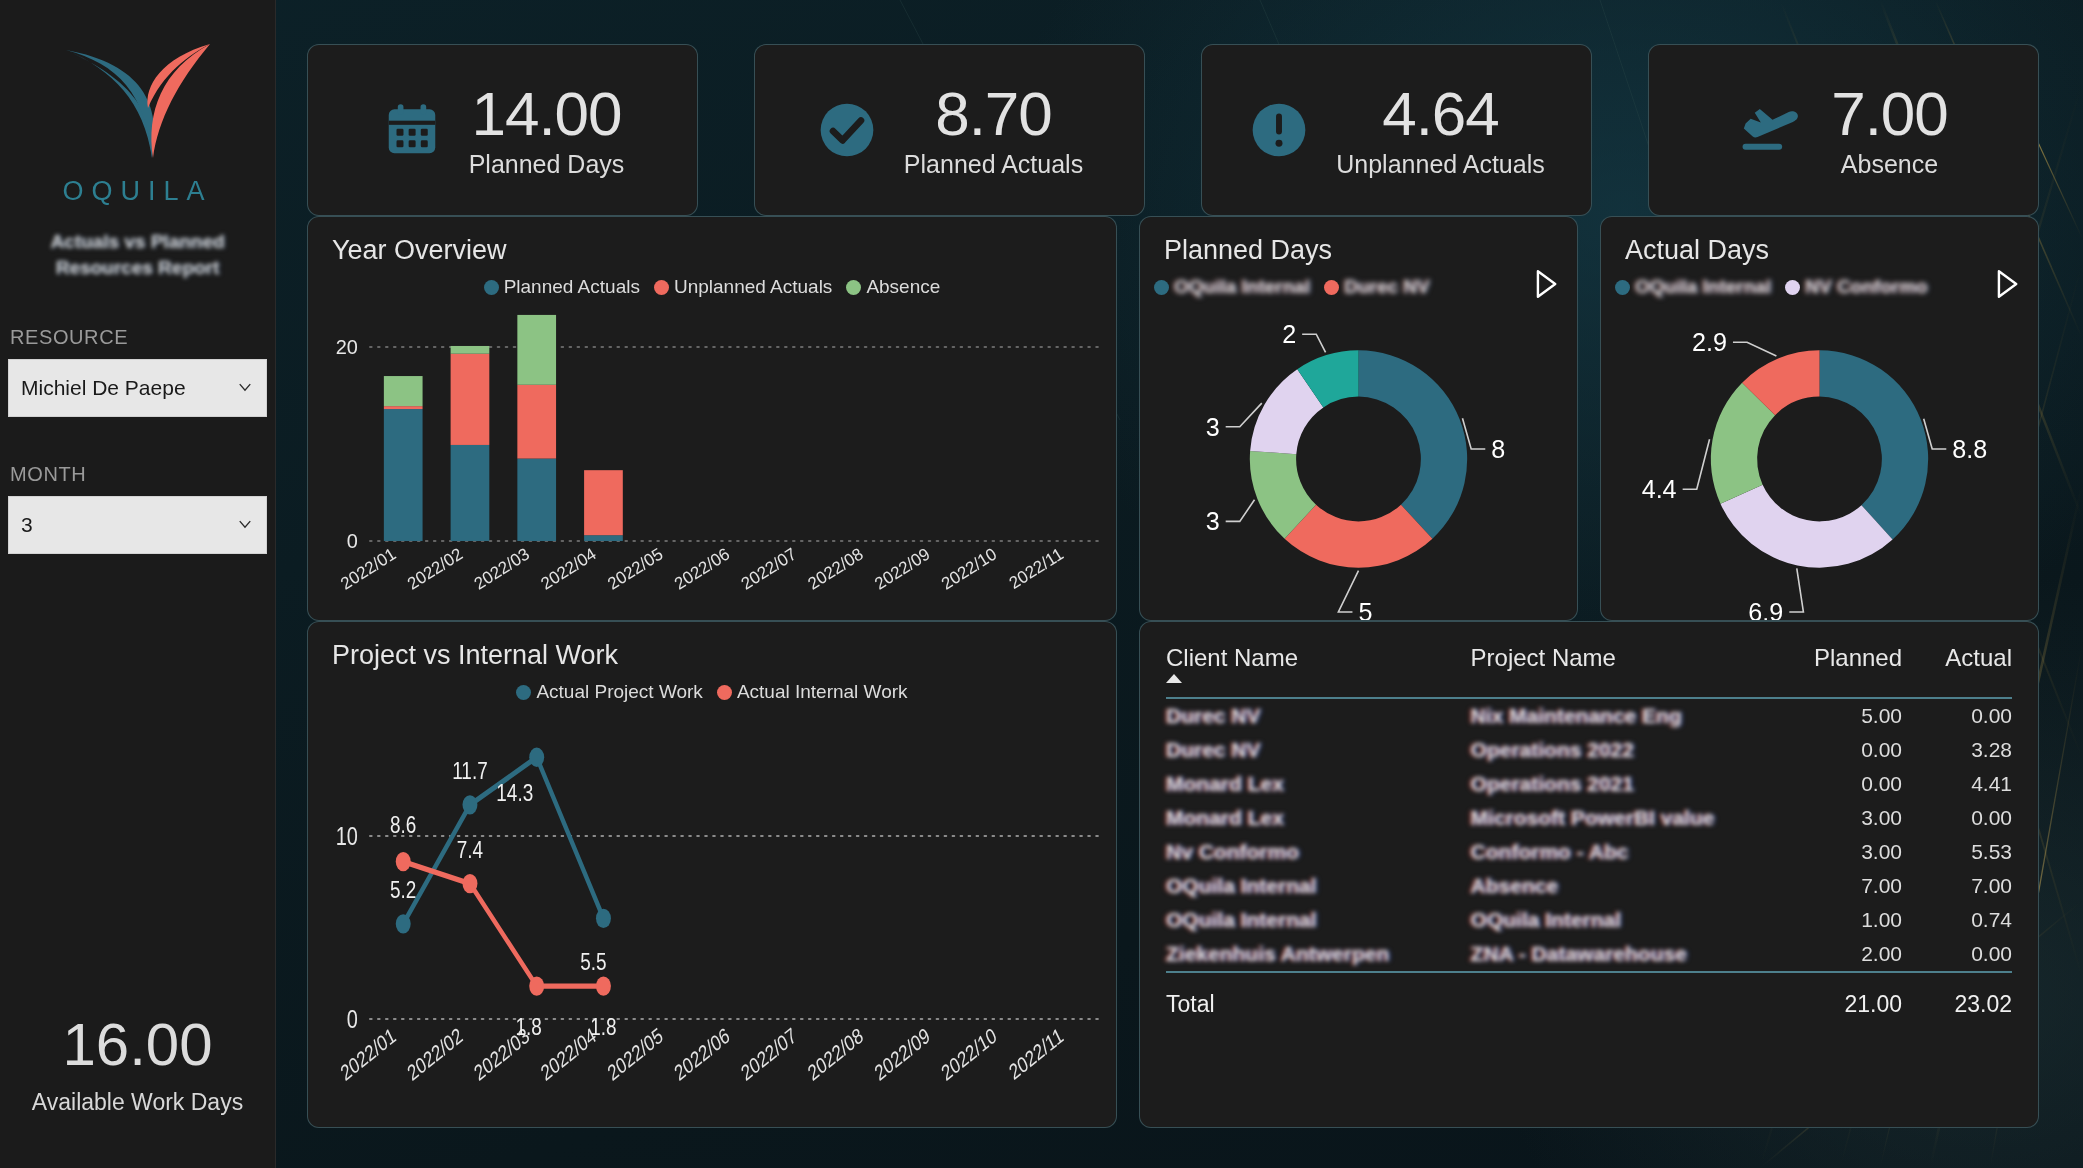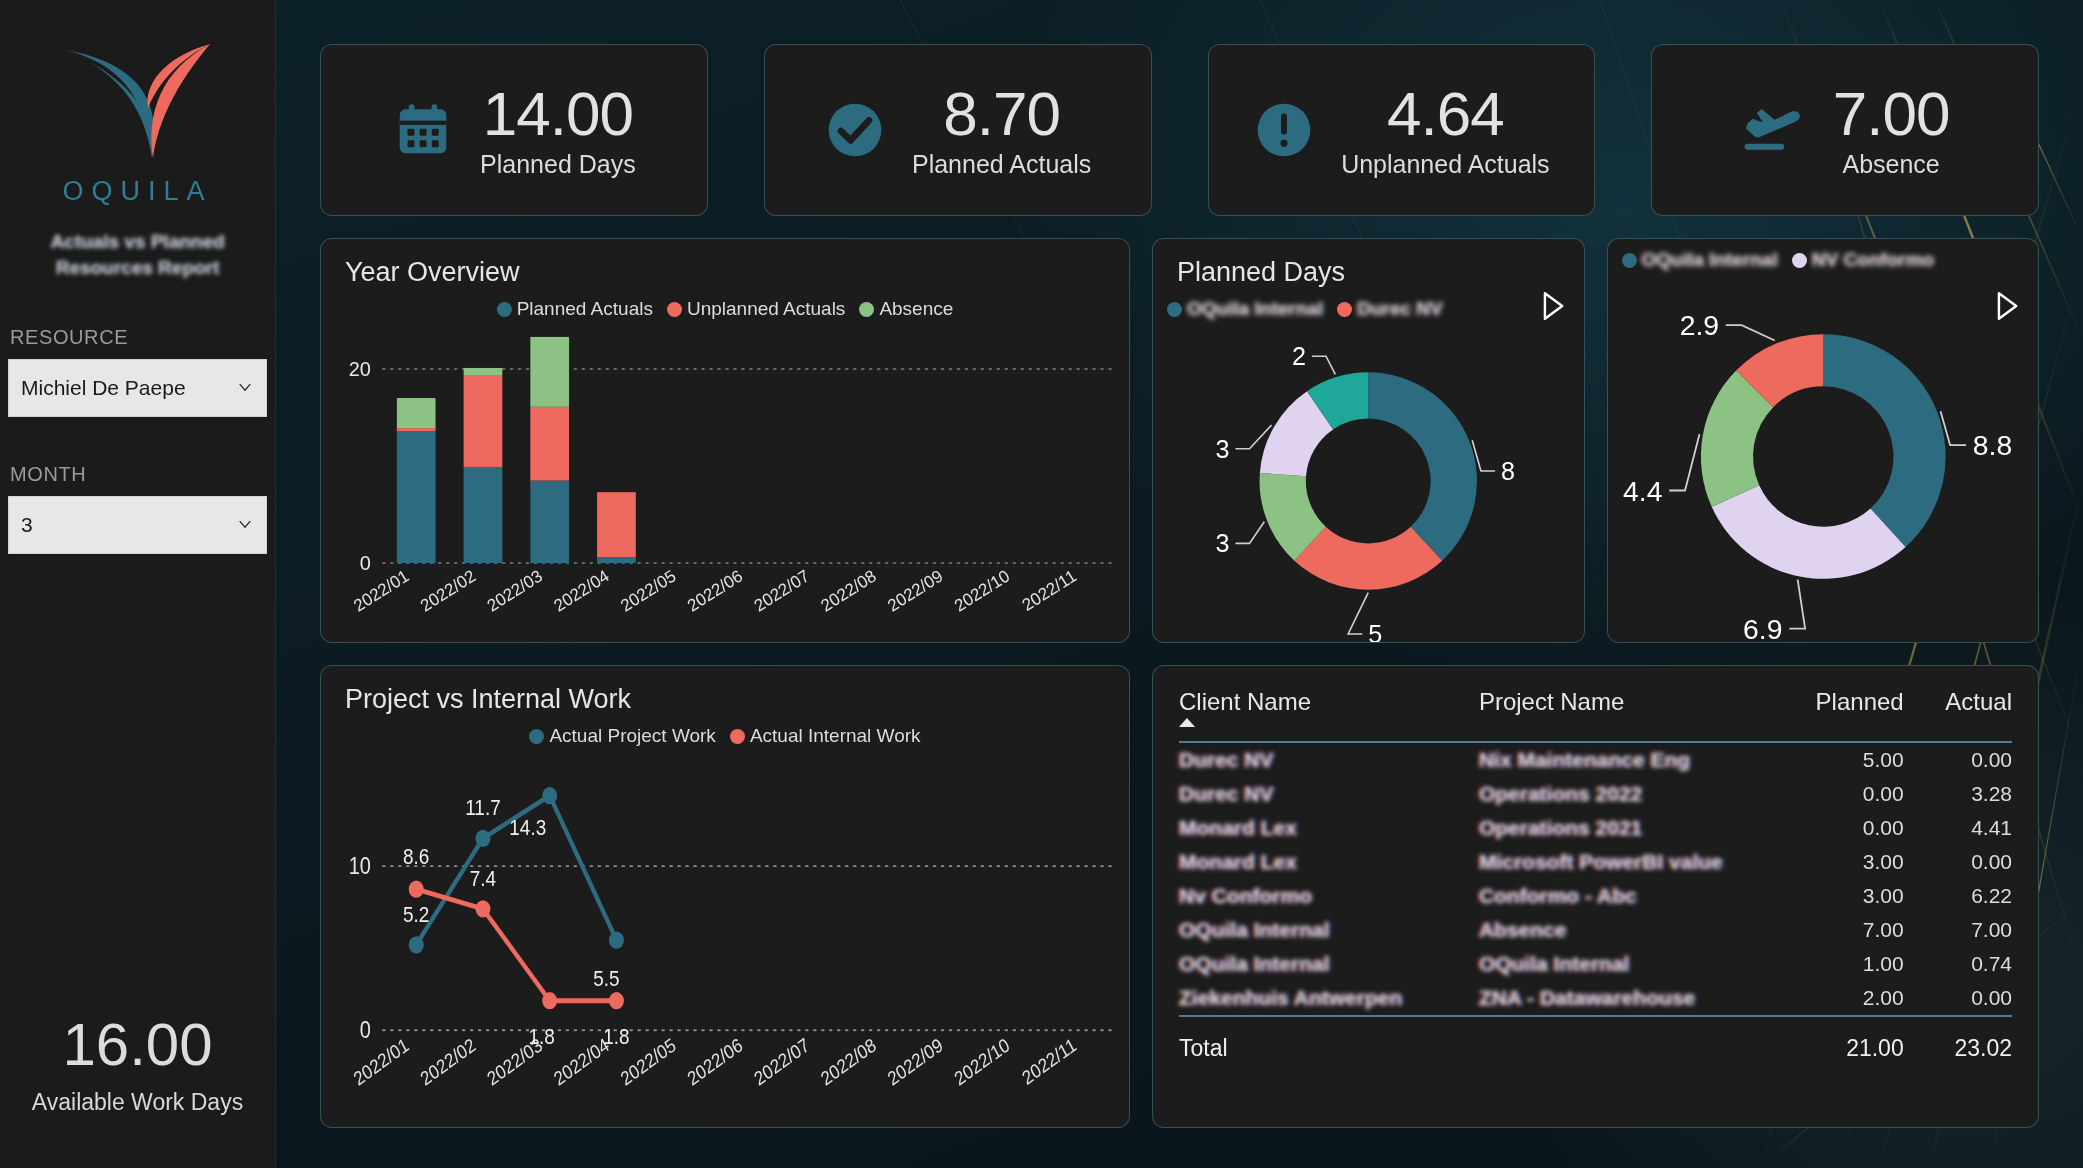--- a/index.html
+++ b/index.html
@@ -81,23 +81,22 @@
     font-size: 60px; color: #dcdcdc; font-weight: 400; line-height: 1;
   }
   .avail-label {
     font-size: 23px; color: #d8d8d8; margin-top: 14px; font-weight: 400;
   }
 
   
   #main {
     position: relative; z-index: 5;
     flex: 1 1 auto;
-    padding: 44px 44px 40px 44px;
+    padding: 44px 44px 40px 31px;
     display: flex; flex-direction: column;
-    gap: 22px;
   }
   .card {
     background: #1c1c1c;
     border: 1px solid rgba(94,150,165,0.42);
     border-radius: 12px;
   }
 
   
   .kpi-row { display: flex; gap: 56px; height: 172px; flex: 0 0 172px; }
   .kpi {
@@ -424,20 +423,21 @@
                 <text x="52" y="137" class="donut-lbl" text-anchor="end">3</text>
                 <path d="M 157.28217564038948 53.931418557738425 L 148 36 L 134 36" fill="none" stroke="#cfcfcf" stroke-width="1.6"></path>
                 <text x="128" y="45" class="donut-lbl" text-anchor="end">2</text>
               </svg>
           </div>
         </div>
       </div>
 
       <div class="col-donut">
         <div class="card chart-card" style="width:100%">
+          <div class="card-title">Actual Days</div>
 
           <div class="legend left">
             <span class="legend-item">
               <span class="legend-dot" style="background:#2d6b80"></span>
               <span class="legend-text redacted">OQuila Internal</span>
             </span>
             <span class="legend-item">
               <span class="legend-dot" style="background:#e0d3ef"></span>
               <span class="legend-text redacted">NV Conformo</span>
             </span>
@@ -569,21 +569,21 @@
                 <tr>
                   <td class="redacted">Monard Lex</td>
                   <td class="redacted">Microsoft PowerBI value</td>
                   <td class="num">3.00</td>
                   <td class="num">0.00</td>
                 </tr>
                 <tr>
                   <td class="redacted">Nv Conformo</td>
                   <td class="redacted">Conformo - Abc</td>
                   <td class="num">3.00</td>
-                  <td class="num">6.22</td>
+                  <td class="num">5.53</td>
                 </tr>
                 <tr>
                   <td class="redacted">OQuila Internal</td>
                   <td class="redacted">Absence</td>
                   <td class="num">7.00</td>
                   <td class="num">7.00</td>
                 </tr>
                 <tr>
                   <td class="redacted">OQuila Internal</td>
                   <td class="redacted">OQuila Internal</td>

